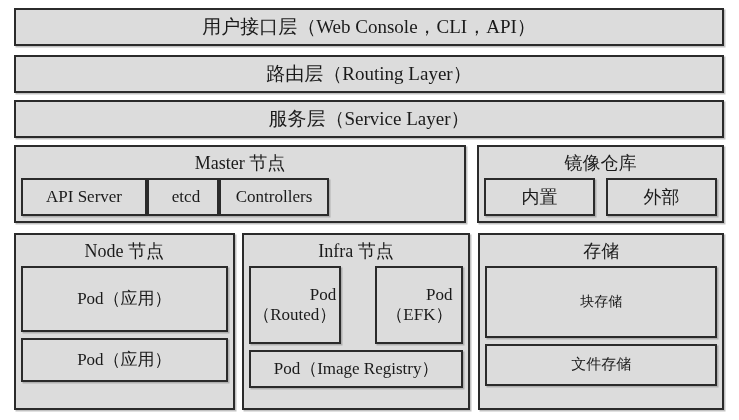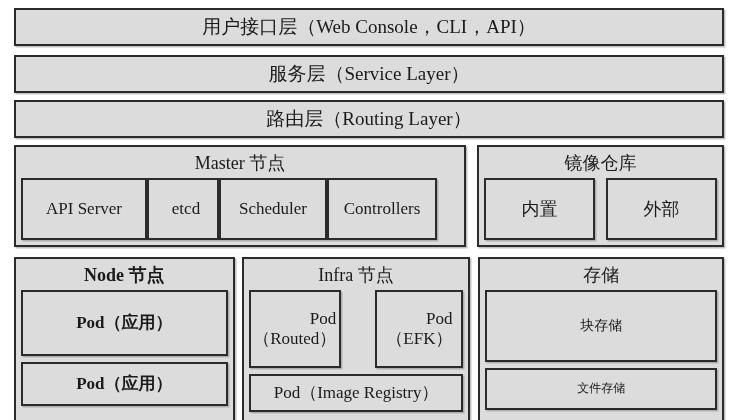--- a/index.html
+++ b/index.html
@@ -49,21 +49,21 @@
   .layer-bar.bar2 { margin-bottom: 7px; }
   .layer-bar.bar3 { margin-bottom: 7px; }
 
   
   .row {
     display: flex;
     width: 100%;
     flex: none;
   }
   .row.master-row {
-    height: 102px;
+    height: 78px;
     margin-bottom: 10px;
   }
   .row.bottom-row {
     height: 177px;
   }
 
   
   .panel {
     background: #dcdcdc;
     border: 2px solid #2b2b2b;
@@ -90,21 +90,21 @@
   .panel-body.stack {
     flex-direction: column;
     gap: 6px;
   }
 
   
   .panel.master   { width: 452px; margin-right: 11px; }
   .panel.registry { width: 247px; }
 
   
-  .panel.node    { width: 222px; margin-right: 7px; font-weight: bold; }
+  .panel.node    { width: 222px; margin-right: 7px; }
   .panel.infra   { width: 230px; margin-right: 8px; }
   .panel.storage { width: 247px; }
 
   
   .leaf {
     font-size: 17px;
     padding: 2px 6px;
     flex: none;
   }
 
@@ -129,41 +129,40 @@
     gap: 30px;
     height: 78px;
     flex: none;
   }
   .infra .pod-routed { width: 92px; font-size: 17px; }
   .infra .pod-efk    { width: 88px; font-size: 17px; margin-left: auto; }
   .infra .pod-registry { height: 38px; font-size: 17px; }
 
   
   .storage .blk  { height: 72px; font-size: 14px; }
-  .storage .file { height: 42px; font-size: 12px; }
+  .storage .file { height: 42px; font-size: 15px; }
 </style>
 </head>
 <body>
 
 <div id="diagram">
 
   <div class="box layer-bar bar1">用户接口层（Web Console，CLI，API）</div>
 
+  <div class="box layer-bar bar2">路由层（Routing Layer）</div>
+
   <div class="box layer-bar bar3">服务层（Service Layer）</div>
-
-  <div class="box layer-bar bar2">路由层（Routing Layer）</div>
 
   <div class="row master-row">
 
     <div class="panel master">
       <div class="panel-title">Master 节点</div>
       <div class="panel-body">
         <div class="box leaf api">API Server</div>
         <div class="box leaf etcd">etcd</div>
-        <div class="box leaf sched">Scheduler</div>
         <div class="box leaf ctrl">Controllers</div>
       </div>
     </div>
 
     <div class="panel registry">
       <div class="panel-title">镜像仓库</div>
       <div class="panel-body">
         <div class="box leaf">内置</div>
         <div class="box leaf">外部</div>
       </div>

